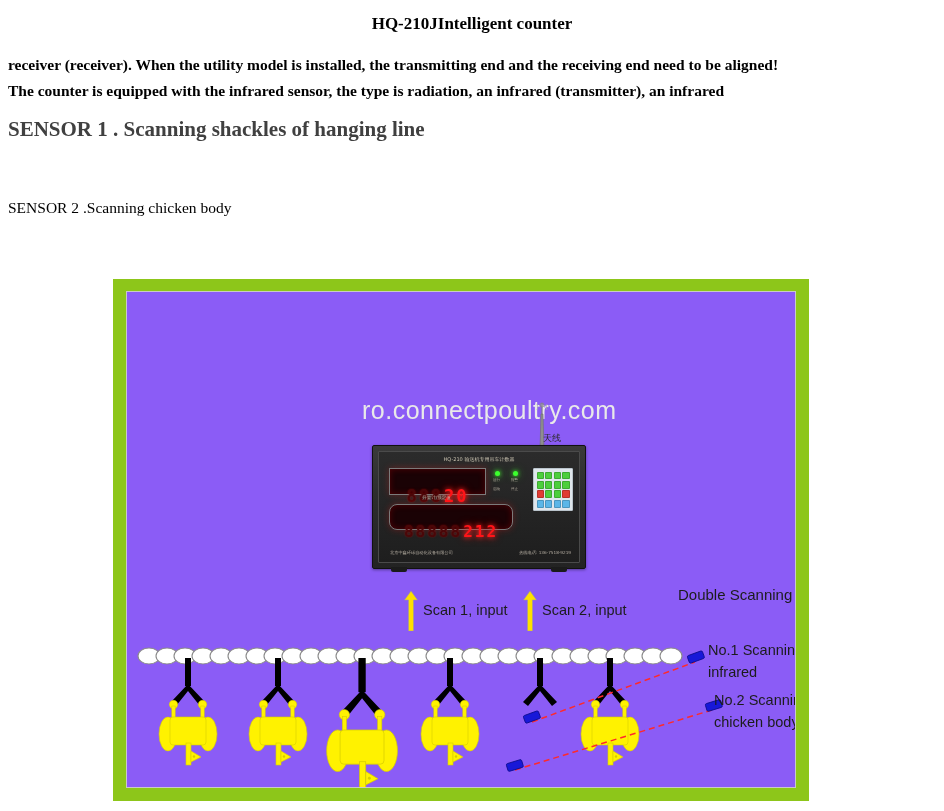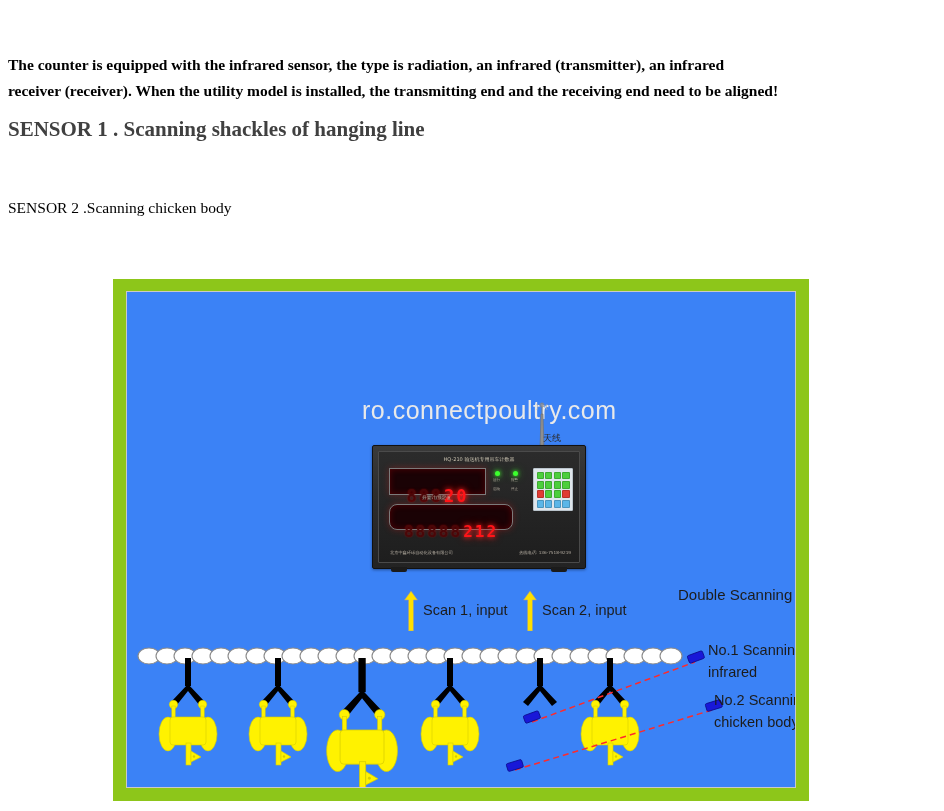--- a/index.html
+++ b/index.html
@@ -29,21 +29,21 @@
     font-family:"Liberation Serif", serif;font-weight:normal;font-size:15.5px;color:#000;
   }
 
   
   .panel{
     position:absolute;left:113px;top:279px;width:696px;height:522px;
     background:#8DC61A;box-sizing:border-box;
   }
   .panel-inner{
     position:absolute;left:13px;top:12px;width:670px;height:497px;
-    background:#3b82f6;border:1px solid #c9c9c9;box-sizing:border-box;overflow:hidden;
+    background:#8b5cf6;border:1px solid #c9c9c9;box-sizing:border-box;overflow:hidden;
   }
   .scene{position:absolute;left:0;top:0;width:670px;height:497px;}
 
   
   .watermark{
     position:absolute;left:235px;top:104px;
     font-family:"Liberation Sans", sans-serif;font-size:25px;color:#e9e9e9;
     letter-spacing:0.5px;white-space:nowrap;
   }
 
@@ -140,24 +140,25 @@
     line-height:22px;white-space:nowrap;
   }
   .sl1{left:581px;top:347px;}
   .sl2{left:587px;top:397px;}
 </style>
 </head>
 <body>
 
 <div class="doc">
 
+  <div class="title">HQ-210JIntelligent counter</div>
 
   <div class="para">
+    <span>receiver (receiver).  When the utility model is installed, the transmitting end and the receiving end need to be aligned!</span>
     <span>The counter is equipped with the infrared sensor, the type is radiation, an infrared (transmitter), an infrared</span>
-    <span>receiver (receiver).  When the utility model is installed, the transmitting end and the receiving end need to be aligned!</span>
   </div>
 
   <div class="sensor1">SENSOR 1 .  Scanning shackles of hanging line</div>
   <div class="sensor2">SENSOR 2 .Scanning chicken body</div>
 
   <div class="panel">
     <div class="panel-inner">
       <div class="scene">
 
         <div class="watermark">ro.connectpoultry.com</div>

